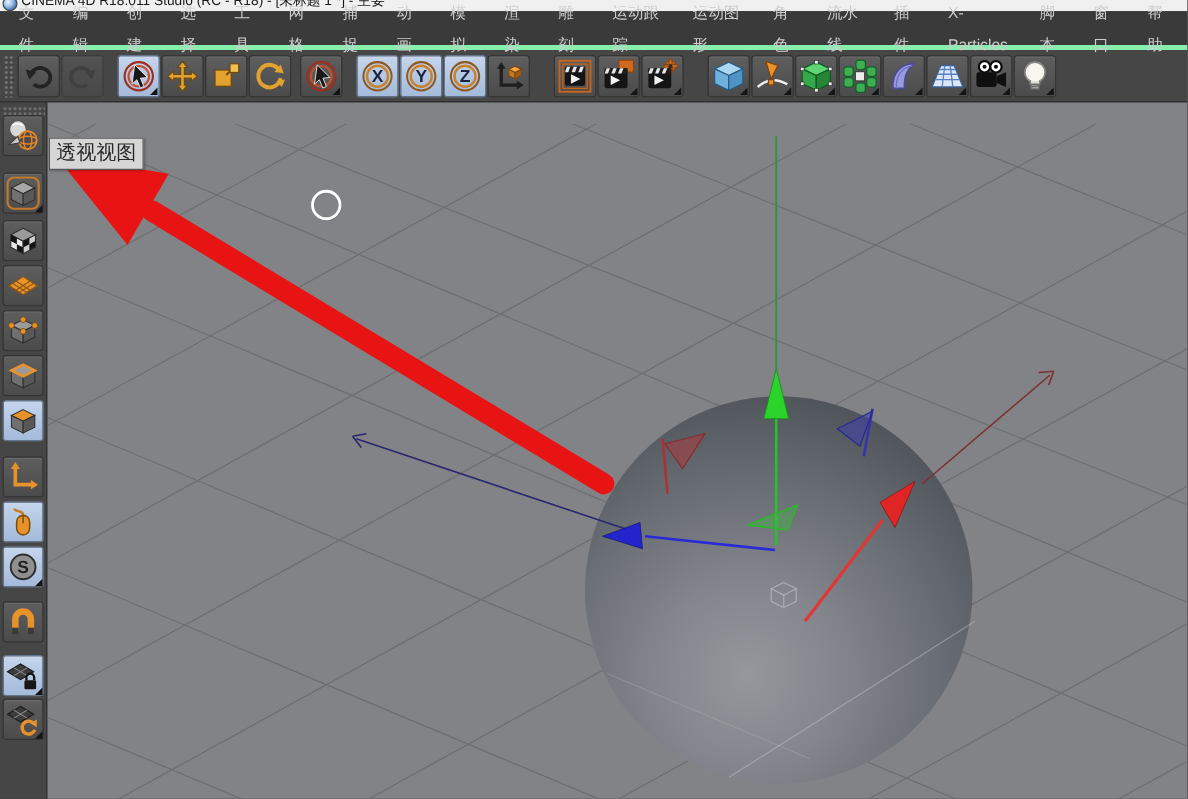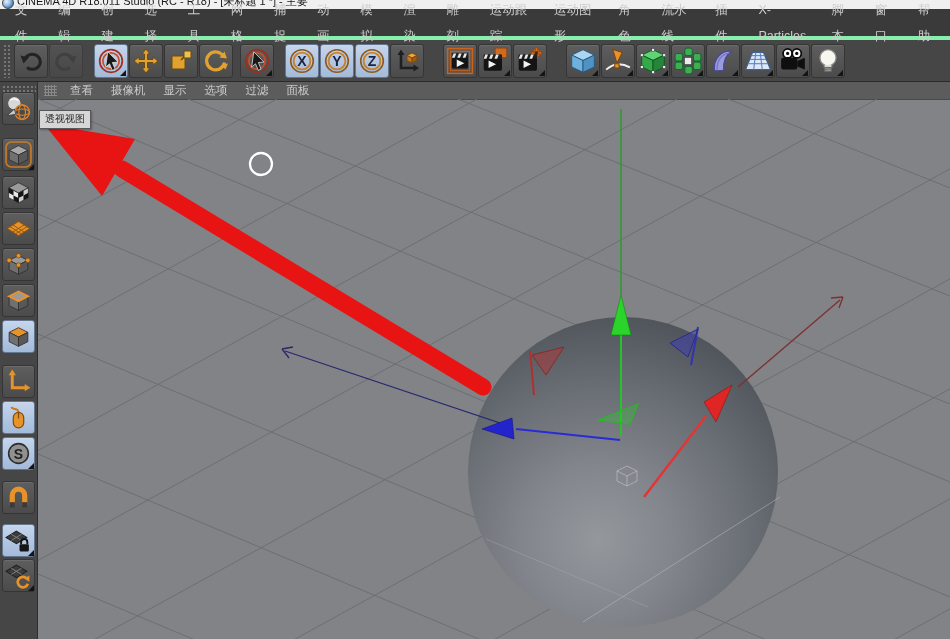--- a/index.html
+++ b/index.html
@@ -41,21 +41,21 @@
   .sbtn.flyout::after{content:"";position:absolute;right:0;bottom:0;width:0;height:0;
      border-left:6px solid transparent;border-bottom:6px solid #141414;}
   .viewport{flex:1;position:relative;background:#828387;overflow:hidden;}
   .vpmenu{height:17px;background:#5c5c5c;border-bottom:1px solid #4a4a4a;display:flex;
      align-items:center;padding-left:4px;}
   .vpmenu .vitem{font-size:11.5px;color:#cbcbcb;padding:0 9px;cursor:default;}
   .vpdrag{width:13px;height:11px;margin:0 4px 0 2px;
      background-image:radial-gradient(#8a8a8a 1px,transparent 1.2px);background-size:3px 3px;}
   .scene{position:absolute;left:0;top:17px;width:912px;height:544px;}
   .tooltip{position:absolute;left:1px;top:28px;background:#d6d6d6;border:1px solid #58585a;
-     color:#2a2a2a;font-size:10px;padding:1px 5px 2px 5px;white-space:nowrap;z-index:5;
+     color:#2a2a2a;font-size:16px;padding:1px 5px 2px 5px;white-space:nowrap;z-index:5;
      box-shadow:1px 1px 2px rgba(0,0,0,.3);}
 </style>
 </head>
 <body>
 
 <div class="titlebar">
   <div class="appdot"></div>
   <div class="ttext">CINEMA 4D R18.011 Studio (RC - R18) - [未标题 1 *] - 主要</div>
 </div>
 
@@ -452,29 +452,20 @@
           <line x1="6" y1="6" x2="16" y2="12"></line>
             <line x1="16" y1="6" x2="6" y2="12"></line>
         </g>
         <path d="M21 16 a 5 5 0 1 0 1 5" fill="none" stroke="#e8922a" stroke-width="2.6"></path>
         <polygon points="23.5,13 23.5,19 18.5,16" fill="#e8922a"></polygon>
       </svg>
     </div>
   </div>
 
   <div class="viewport">
-    <div class="vpmenu">
-      <div class="vpdrag"></div>
-      <span class="vitem">查看</span>
-      <span class="vitem">摄像机</span>
-      <span class="vitem">显示</span>
-      <span class="vitem">选项</span>
-      <span class="vitem">过滤</span>
-      <span class="vitem">面板</span>
-    </div>
 
     <div class="tooltip">透视视图</div>
 
     <svg class="scene" viewBox="0 0 912 544">
       <defs>
         <radialGradient id="sph" cx="0.42" cy="0.72" r="0.88">
           <stop offset="0%" stop-color="#94979c"></stop>
           <stop offset="28%" stop-color="#82858b"></stop>
           <stop offset="55%" stop-color="#6a6e75"></stop>
           <stop offset="80%" stop-color="#53575e"></stop>

